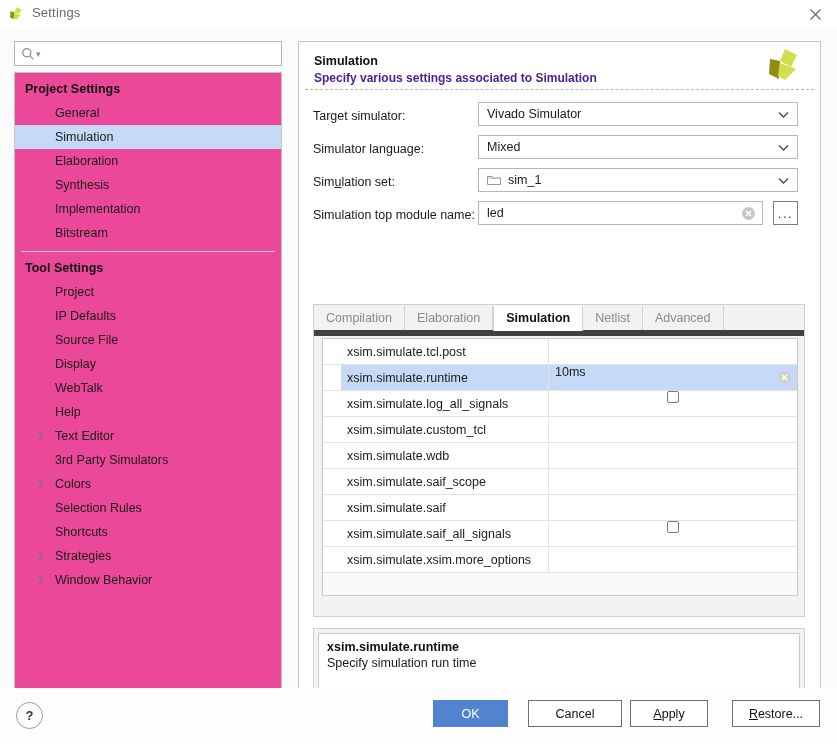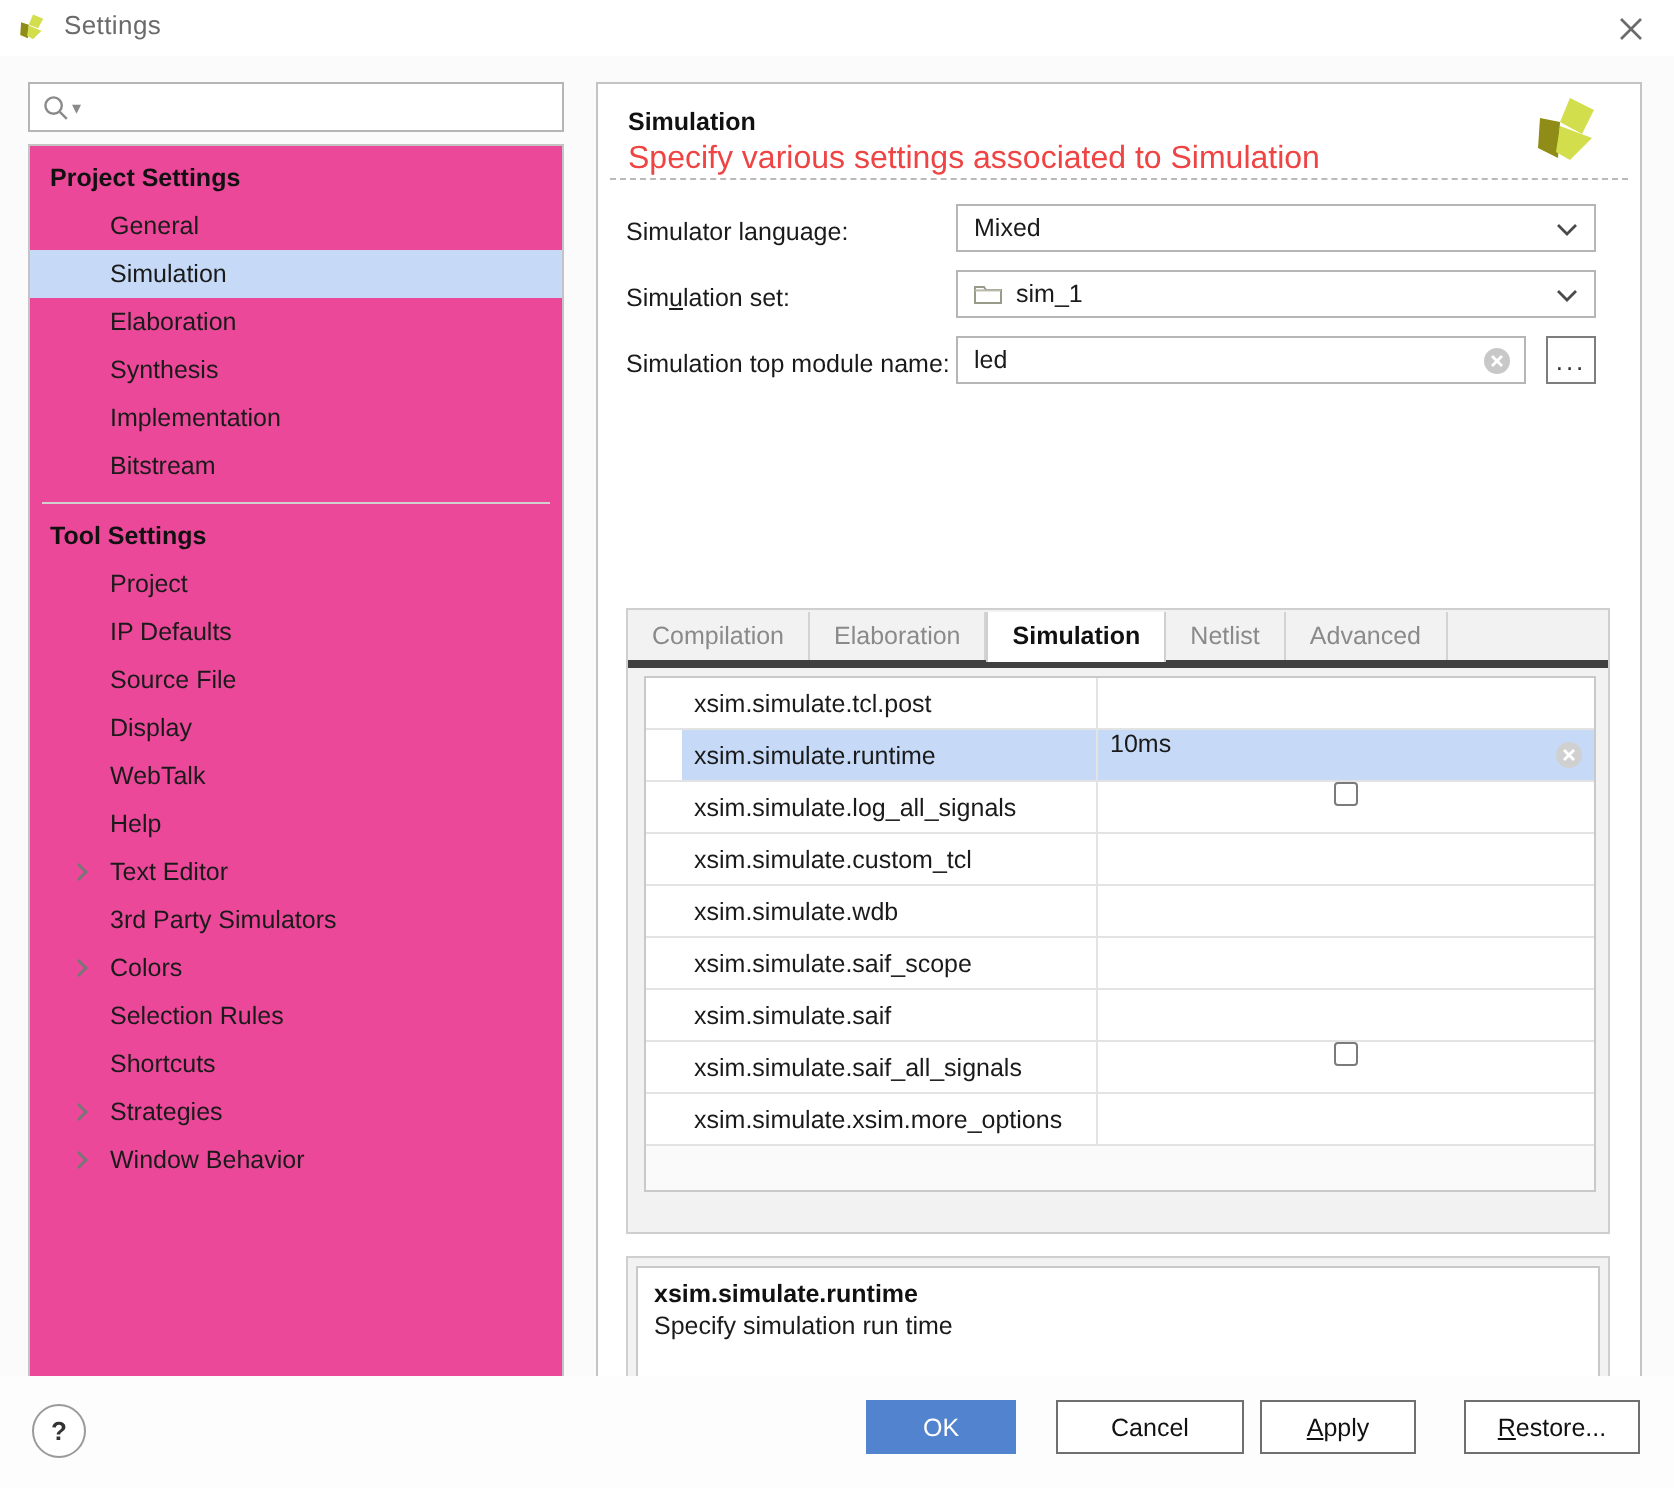--- a/index.html
+++ b/index.html
@@ -73,21 +73,21 @@
     position:absolute;left:298px;top:13px;width:523px;height:660px;
     background:#ffffff;border:1px solid #c4c4c4;box-sizing:border-box;
   }
   .panel-head{position:relative;height:47px;}
   .panel-title{
     position:absolute;left:15px;top:12px;
     font-weight:bold;font-size:12.5px;color:#111;
   }
   .panel-sub{
     position:absolute;left:15px;top:29px;
-    font-size:16px;color:#ef4444;
+    font-size:12px;color:#4c1d95;font-weight:bold;
   }
   .panel-logo{position:absolute;right:16px;top:5px;width:40px;height:40px;}
   .dashed-sep{
     margin:0 6px;border-top:1px dashed #b9b9b9;height:0;
   }
 
   
   .form{position:relative;padding:12px 14px 0 14px;}
   .frow{position:relative;height:33px;}
   .flabel{
@@ -112,21 +112,21 @@
     color:#333;font-size:13px;letter-spacing:1.5px;cursor:pointer;
   }
 
   
   .tabwrap{
     position:absolute;left:14px;top:262px;width:492px;height:313px;
     box-sizing:border-box;border:1px solid #cfcfcf;background:#f2f2f2;
   }
   .tabstrip{
     position:relative;height:25px;background:#f2f2f2;
-    display:flex;align-items:flex-end;border-bottom:4px solid #404040;
+    display:flex;align-items:flex-end;border-bottom:6px solid #404040;
   }
   .tab{
     position:relative;height:24px;line-height:24px;padding:0 12px;
     font-size:12.5px;color:#8a8a8a;background:#f2f2f2;cursor:pointer;
     border-right:1px solid #d3d3d3;
   }
   .tab.active{
     background:#ffffff;color:#111;font-weight:bold;
     border-right:1px solid #cfcfcf;border-left:1px solid #cfcfcf;
     margin-bottom:-1px;height:25px;line-height:24px;
@@ -332,20 +332,31 @@
             <polygon points="21,2 33,8 27,20 16,14" fill="#d2de4c"></polygon>
             <polygon points="6,12 16,14 15,32 5,27" fill="#8f8c17"></polygon>
             <polygon points="16,16 32,22 21,33 14,29" fill="#d2de4c"></polygon>
           </svg>
         </span>
       </div>
       <div class="dashed-sep"></div>
 
       <div class="form">
 
+        <div class="frow">
+          <span class="flabel">Target simulator:</span>
+          <div class="fctl">
+            <span class="val">Vivado Simulator</span>
+            <span class="chev">
+              <svg width="13" height="9" viewBox="0 0 13 9">
+                  <polyline points="2,2.5 6.5,7 11,2.5" fill="none" stroke="#4a4a4a" stroke-width="1.4"></polyline>
+                </svg>
+            </span>
+          </div>
+        </div>
 
         <div class="frow">
           <span class="flabel">Simulator language:</span>
           <div class="fctl">
             <span class="val">Mixed</span>
             <span class="chev">
               <svg width="13" height="9" viewBox="0 0 13 9">
                   <polyline points="2,2.5 6.5,7 11,2.5" fill="none" stroke="#4a4a4a" stroke-width="1.4"></polyline>
                 </svg>
             </span>

